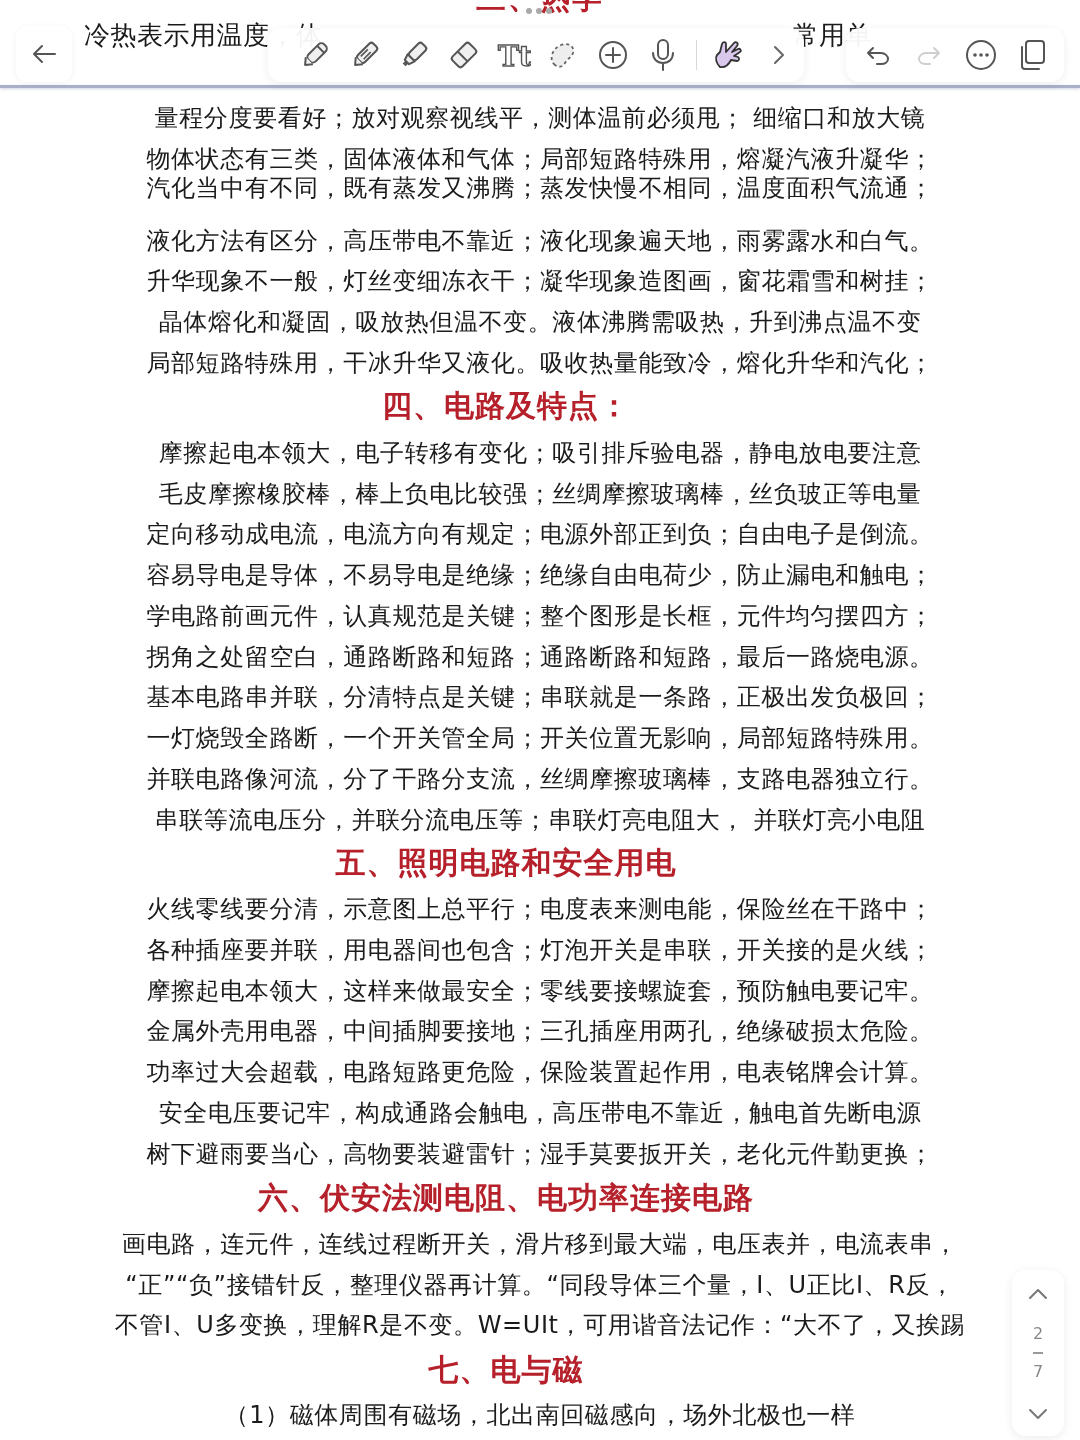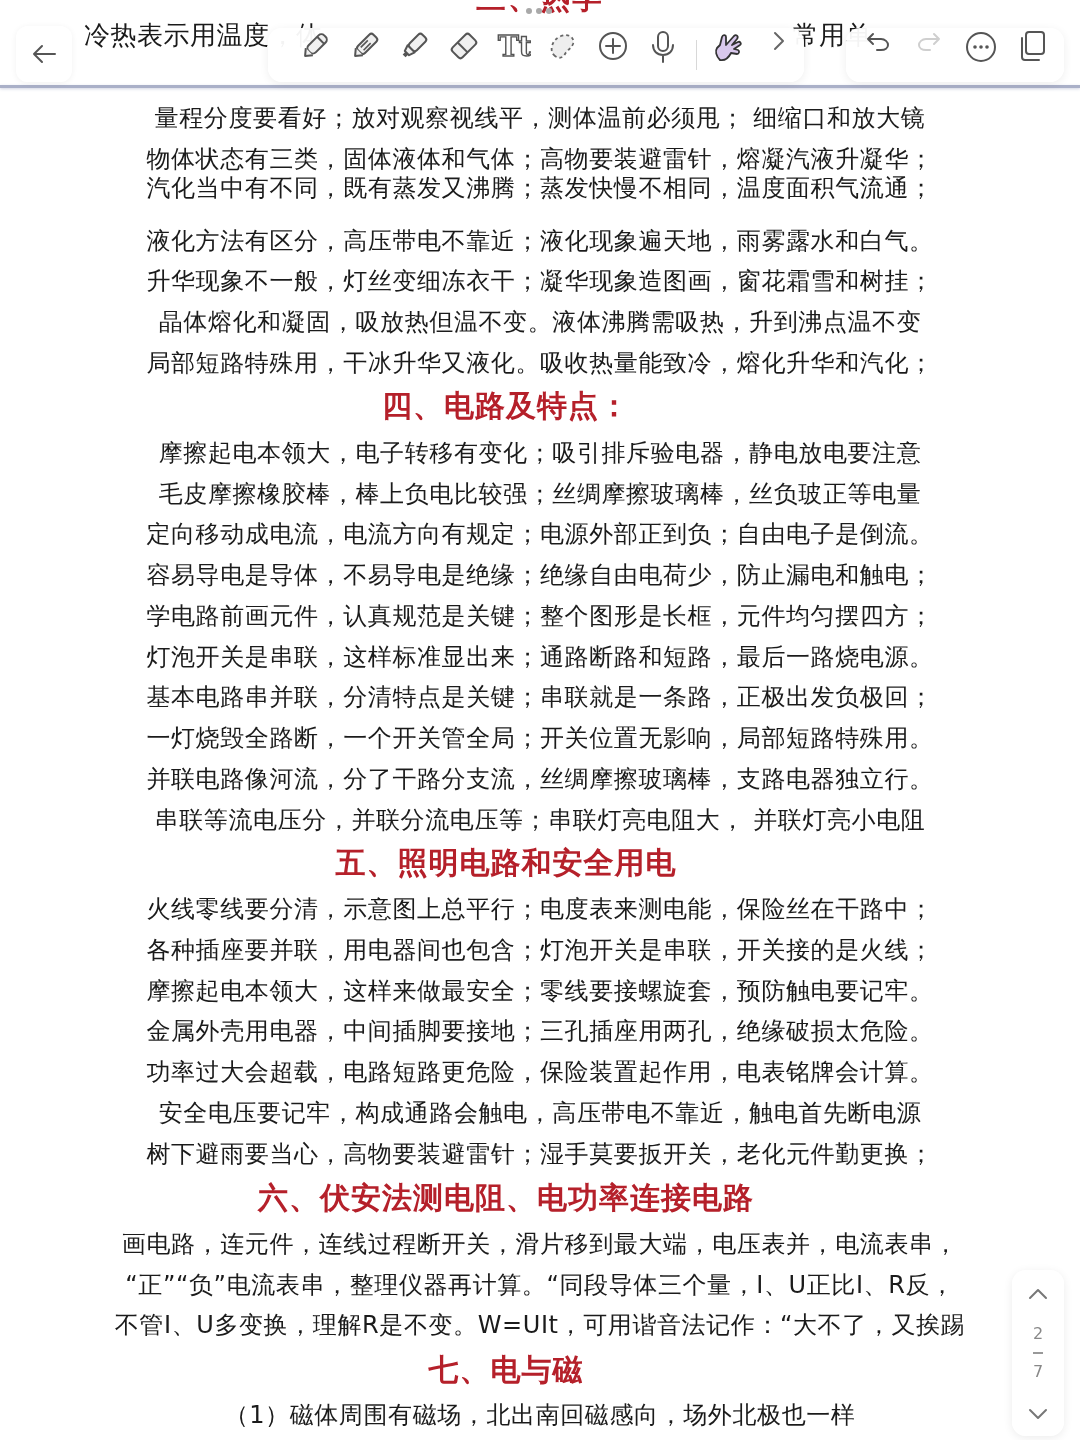--- a/index.html
+++ b/index.html
@@ -15,21 +15,21 @@
   .content { position: absolute; left: 0; top: 96px; width: 1080px; }
   .line { position: absolute; left: 0; width: 1080px; text-align: center; font-size: 24px; line-height: 40px; white-space: nowrap; color: #1b1b1b; letter-spacing: 0.6px; }
   .heading { position: absolute; left: 0; width: 964px; text-align: center; font-size: 30px; font-weight: bold; line-height: 44px; color: #b5202a; letter-spacing: 1px; padding-left: 48px; }
 
   
   .header-divider { position: absolute; left: 0; top: 85px; width: 1080px; height: 3px; background: #aab0c8; box-shadow: 0 1px 3px rgba(120,130,170,0.35); }
   .back-btn { position: absolute; left: 16px; top: 26px; width: 56px; height: 56px; border-radius: 12px; background: rgba(255,255,255,0.92);
     box-shadow: 0 1px 6px rgba(0,0,0,0.06); display: flex; align-items: center; justify-content: center; }
   .toolbar { position: absolute; left: 268px; top: 28px; width: 536px; height: 54px; border-radius: 14px; background: rgba(255,255,255,0.95);
     box-shadow: 0 2px 10px rgba(0,0,0,0.07); display: flex; align-items: center; padding-left: 22px; }
-  .tool { width: 50px; height: 50px; display: flex; justify-content: center; }
+  .tool { width: 50px; height: 50px; display: flex; align-items: center; justify-content: center; }
   .tool-sep { width: 1px; height: 30px; background: #d8d8d8; margin: 0 8px; }
   .right-tools { position: absolute; left: 846px; top: 28px; width: 218px; height: 54px; border-radius: 14px; background: rgba(255,255,255,0.95);
     box-shadow: 0 2px 10px rgba(0,0,0,0.07); display: flex; align-items: center; justify-content: space-around; padding: 0 6px; }
   .drag-dots { position: absolute; left: 526px; top: 8px; display: flex; gap: 4px; }
   .drag-dots span { width: 6px; height: 6px; border-radius: 50%; background: #a9a9a9; display: block; }
 
   
   .pager { position: absolute; left: 1012px; top: 1270px; width: 52px; height: 166px; border-radius: 14px; background: rgba(255,255,255,0.95);
     box-shadow: 0 2px 10px rgba(0,0,0,0.08); display: flex; flex-direction: column; align-items: center; }
   .pager .pg-num { font-size: 16px; color: #888; line-height: 20px; }
@@ -40,51 +40,51 @@
 </head>
 <body>
 
 <div class="page">
   <div class="top-heading-clip">三、热学</div>
   <div class="top-line"><span>冷热表示用温度，体</span><span style="margin-left:470px">常用单</span></div>
 
   <div class="content">
 
     <div class="line" style="top:2px">量程分度要看好；放对观察视线平，测体温前必须甩；  细缩口和放大镜</div>
-    <div class="line" style="top:43px">物体状态有三类，固体液体和气体；高物要装避雷针，熔凝汽液升凝华；</div>
+    <div class="line" style="top:43px">物体状态有三类，固体液体和气体；局部短路特殊用，熔凝汽液升凝华；</div>
     <div class="line" style="top:72px">汽化当中有不同，既有蒸发又沸腾；蒸发快慢不相同，温度面积气流通；</div>
     <div class="line" style="top:125px">液化方法有区分，高压带电不靠近；液化现象遍天地，雨雾露水和白气。</div>
     <div class="line" style="top:165px">升华现象不一般，灯丝变细冻衣干；凝华现象造图画，窗花霜雪和树挂；</div>
     <div class="line" style="top:206px">晶体熔化和凝固，吸放热但温不变。液体沸腾需吸热，升到沸点温不变</div>
     <div class="line" style="top:247px">局部短路特殊用，干冰升华又液化。吸收热量能致冷，熔化升华和汽化；</div>
 
     <div class="heading" style="top:288px">四、电路及特点：</div>
     <div class="line" style="top:337px">摩擦起电本领大，电子转移有变化；吸引排斥验电器，静电放电要注意</div>
     <div class="line" style="top:378px">毛皮摩擦橡胶棒，棒上负电比较强；丝绸摩擦玻璃棒，丝负玻正等电量</div>
     <div class="line" style="top:418px">定向移动成电流，电流方向有规定；电源外部正到负；自由电子是倒流。</div>
     <div class="line" style="top:459px">容易导电是导体，不易导电是绝缘；绝缘自由电荷少，防止漏电和触电；</div>
     <div class="line" style="top:500px">学电路前画元件，认真规范是关键；整个图形是长框，元件均匀摆四方；</div>
-    <div class="line" style="top:541px">灯泡开关是串联，这样标准显出来；通路断路和短路，最后一路烧电源。</div>
+    <div class="line" style="top:541px">拐角之处留空白，通路断路和短路；通路断路和短路，最后一路烧电源。</div>
     <div class="line" style="top:581px">基本电路串并联，分清特点是关键；串联就是一条路，正极出发负极回；</div>
     <div class="line" style="top:622px">一灯烧毁全路断，一个开关管全局；开关位置无影响，局部短路特殊用。</div>
     <div class="line" style="top:663px">并联电路像河流，分了干路分支流，丝绸摩擦玻璃棒，支路电器独立行。</div>
     <div class="line" style="top:704px">串联等流电压分，并联分流电压等；串联灯亮电阻大，  并联灯亮小电阻</div>
 
     <div class="heading" style="top:745px">五、照明电路和安全用电</div>
     <div class="line" style="top:793px">火线零线要分清，示意图上总平行；电度表来测电能，保险丝在干路中；</div>
     <div class="line" style="top:834px">各种插座要并联，用电器间也包含；灯泡开关是串联，开关接的是火线；</div>
     <div class="line" style="top:875px">摩擦起电本领大，这样来做最安全；零线要接螺旋套，预防触电要记牢。</div>
     <div class="line" style="top:915px">金属外壳用电器，中间插脚要接地；三孔插座用两孔，绝缘破损太危险。</div>
     <div class="line" style="top:956px">功率过大会超载，电路短路更危险，保险装置起作用，电表铭牌会计算。</div>
     <div class="line" style="top:997px">安全电压要记牢，构成通路会触电，高压带电不靠近，触电首先断电源</div>
     <div class="line" style="top:1038px">树下避雨要当心，高物要装避雷针；湿手莫要扳开关，老化元件勤更换；</div>
 
     <div class="heading" style="top:1080px">六、伏安法测电阻、电功率连接电路</div>
     <div class="line" style="top:1128px">画电路，连元件，连线过程断开关，滑片移到最大端，电压表并，电流表串，</div>
-    <div class="line" style="top:1169px">“正”“负”电流表串，整理仪器再计算。“同段导体三个量，I、U正比I、R反，</div>
+    <div class="line" style="top:1169px">“正”“负”接错针反，整理仪器再计算。“同段导体三个量，I、U正比I、R反，</div>
     <div class="line" style="top:1209px">不管I、U多变换，理解R是不变。W=UIt，可用谐音法记作：“大不了，又挨踢</div>
 
     <div class="heading" style="top:1252px">七、电与磁</div>
     <div class="line" style="top:1299px">（1）磁体周围有磁场，北出南回磁感向，场外北极也一样</div>
   </div>
 </div>
 
 <div class="drag-dots">
     <span></span>
     <span></span>

